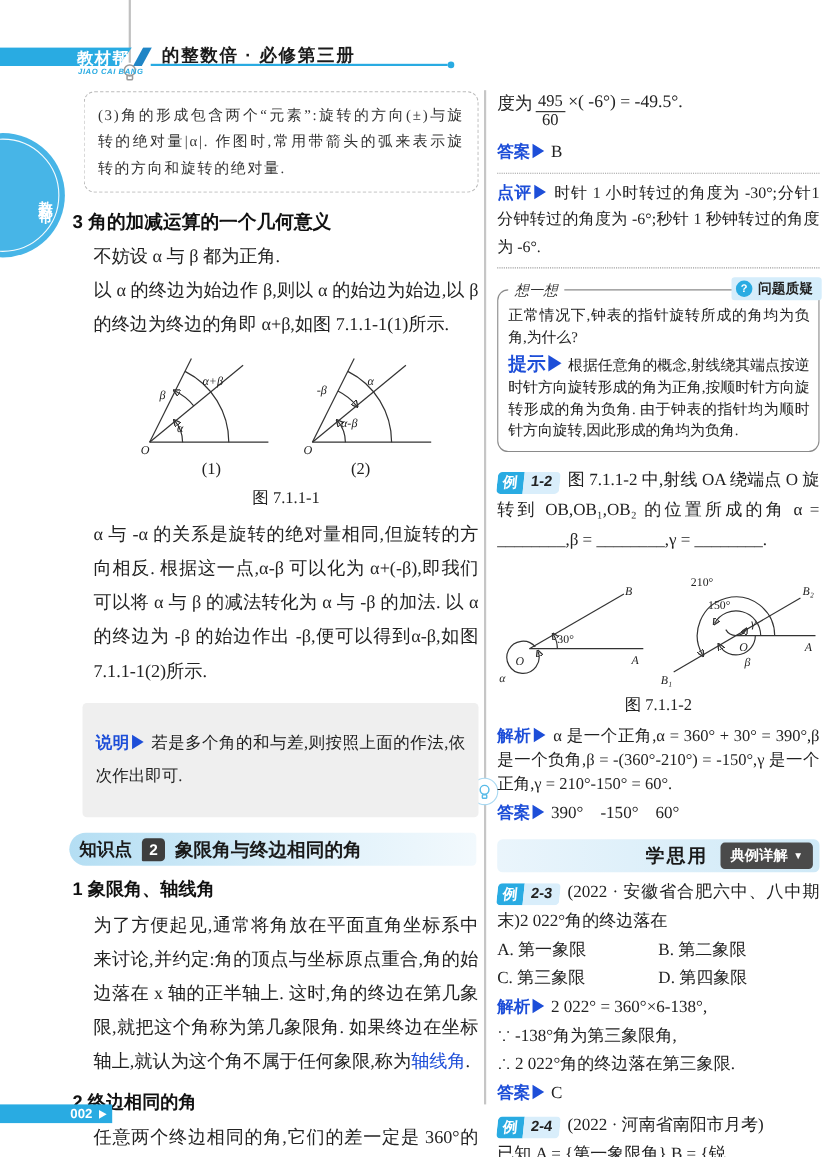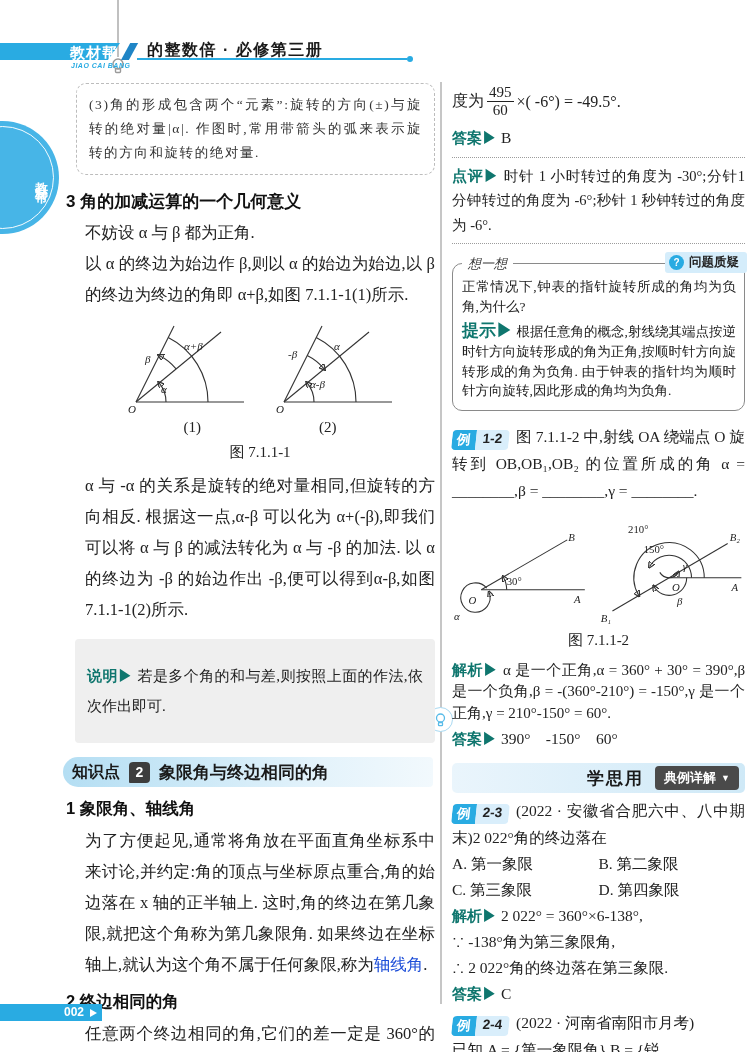--- a/index.html
+++ b/index.html
@@ -52,34 +52,34 @@
   .dashed-box { margin-left:13px; border:1.6px dashed #bcbcbc; border-radius:10px; padding:9px 12px;
                 font-size:13.5px; line-height:24px; letter-spacing:1.6px; text-align:justify; color:#333; }
   .h-num { font:bold 17px "Liberation Sans",sans-serif; color:#111; margin:15px 0 4px 3px; }
   .body-block { padding-left:22px; }
   p.body { font-size:16.5px; line-height:31px; text-align:justify; }
   .fig-row { display:flex; justify-content:center; align-items:flex-end; gap:28px; margin-top:10px; }
   .fig-sublabels { display:flex; justify-content:center; gap:118px; font-size:15px; margin-top:4px; }
   .fig-caption { text-align:center; font-size:15px; margin-top:7px; }
   .note-box { margin:14px 0 0 12px; background:#efefef; border-radius:4px; padding:22px 12px;
               font-size:15px; line-height:30px; text-align:justify; }
-  .lbl { font:bold 15px "Liberation Sans",sans-serif; color:#0f766e; }
+  .lbl { font:bold 15px "Liberation Sans",sans-serif; color:#1d4ed8; }
   .kp-band { display:flex; align-items:center; gap:9px; height:30px; width:370px;
              background:linear-gradient(90deg,#b4def3,#e4f3fb 70%,#f2f9fd);
              border-radius:15px 4px 4px 15px; margin-top:14px; padding-left:9px; }
   .kp-label { font:bold 16px "Liberation Sans",sans-serif; color:#1a1a1a; }
   .kp-num { display:inline-flex; align-items:center; justify-content:center; width:21px; height:21px;
             background:#3d3d3d; color:#fff; font:bold 14px "Liberation Sans",sans-serif;
             border-radius:4px 4px 4px 1px; }
   .kp-title { font:bold 17px "Liberation Sans",sans-serif; color:#1a1a1a; }
   .sub-h { font:bold 16.5px "Liberation Sans",sans-serif; color:#111; margin:11px 0 5px 3px; }
   .hl { color:#1d4ed8; }
 
   
-  .calc { font-size:16px; display:flex; align-items:center; }
+  .calc { font-size:16px; display:flex; }
   .frac { display:inline-flex; flex-direction:column; align-items:center; font-size:15px; line-height:1.15;
           margin:0 3px; }
   .frac .num { border-bottom:1.4px solid #222; padding:0 2px; }
   .ans-row { margin-top:9px; font-size:15.5px; }
   .comment-box { border-top:1.6px dotted #9c9c9c; border-bottom:1.6px dotted #9c9c9c; margin-top:9px;
                  padding:6px 0; font-size:14.5px; line-height:24.5px; text-align:justify; }
   .think { position:relative; border:1.2px solid #8a8a8a; border-radius:10px; margin-top:19px;
            padding:13px 8px 9px 9px; font-size:13.5px; line-height:19.5px; text-align:justify; }
   .think-tab { position:absolute; top:-9px; left:9px; background:#fff; padding:0 6px;
                font:italic 13px "Liberation Serif",serif; color:#333; }

